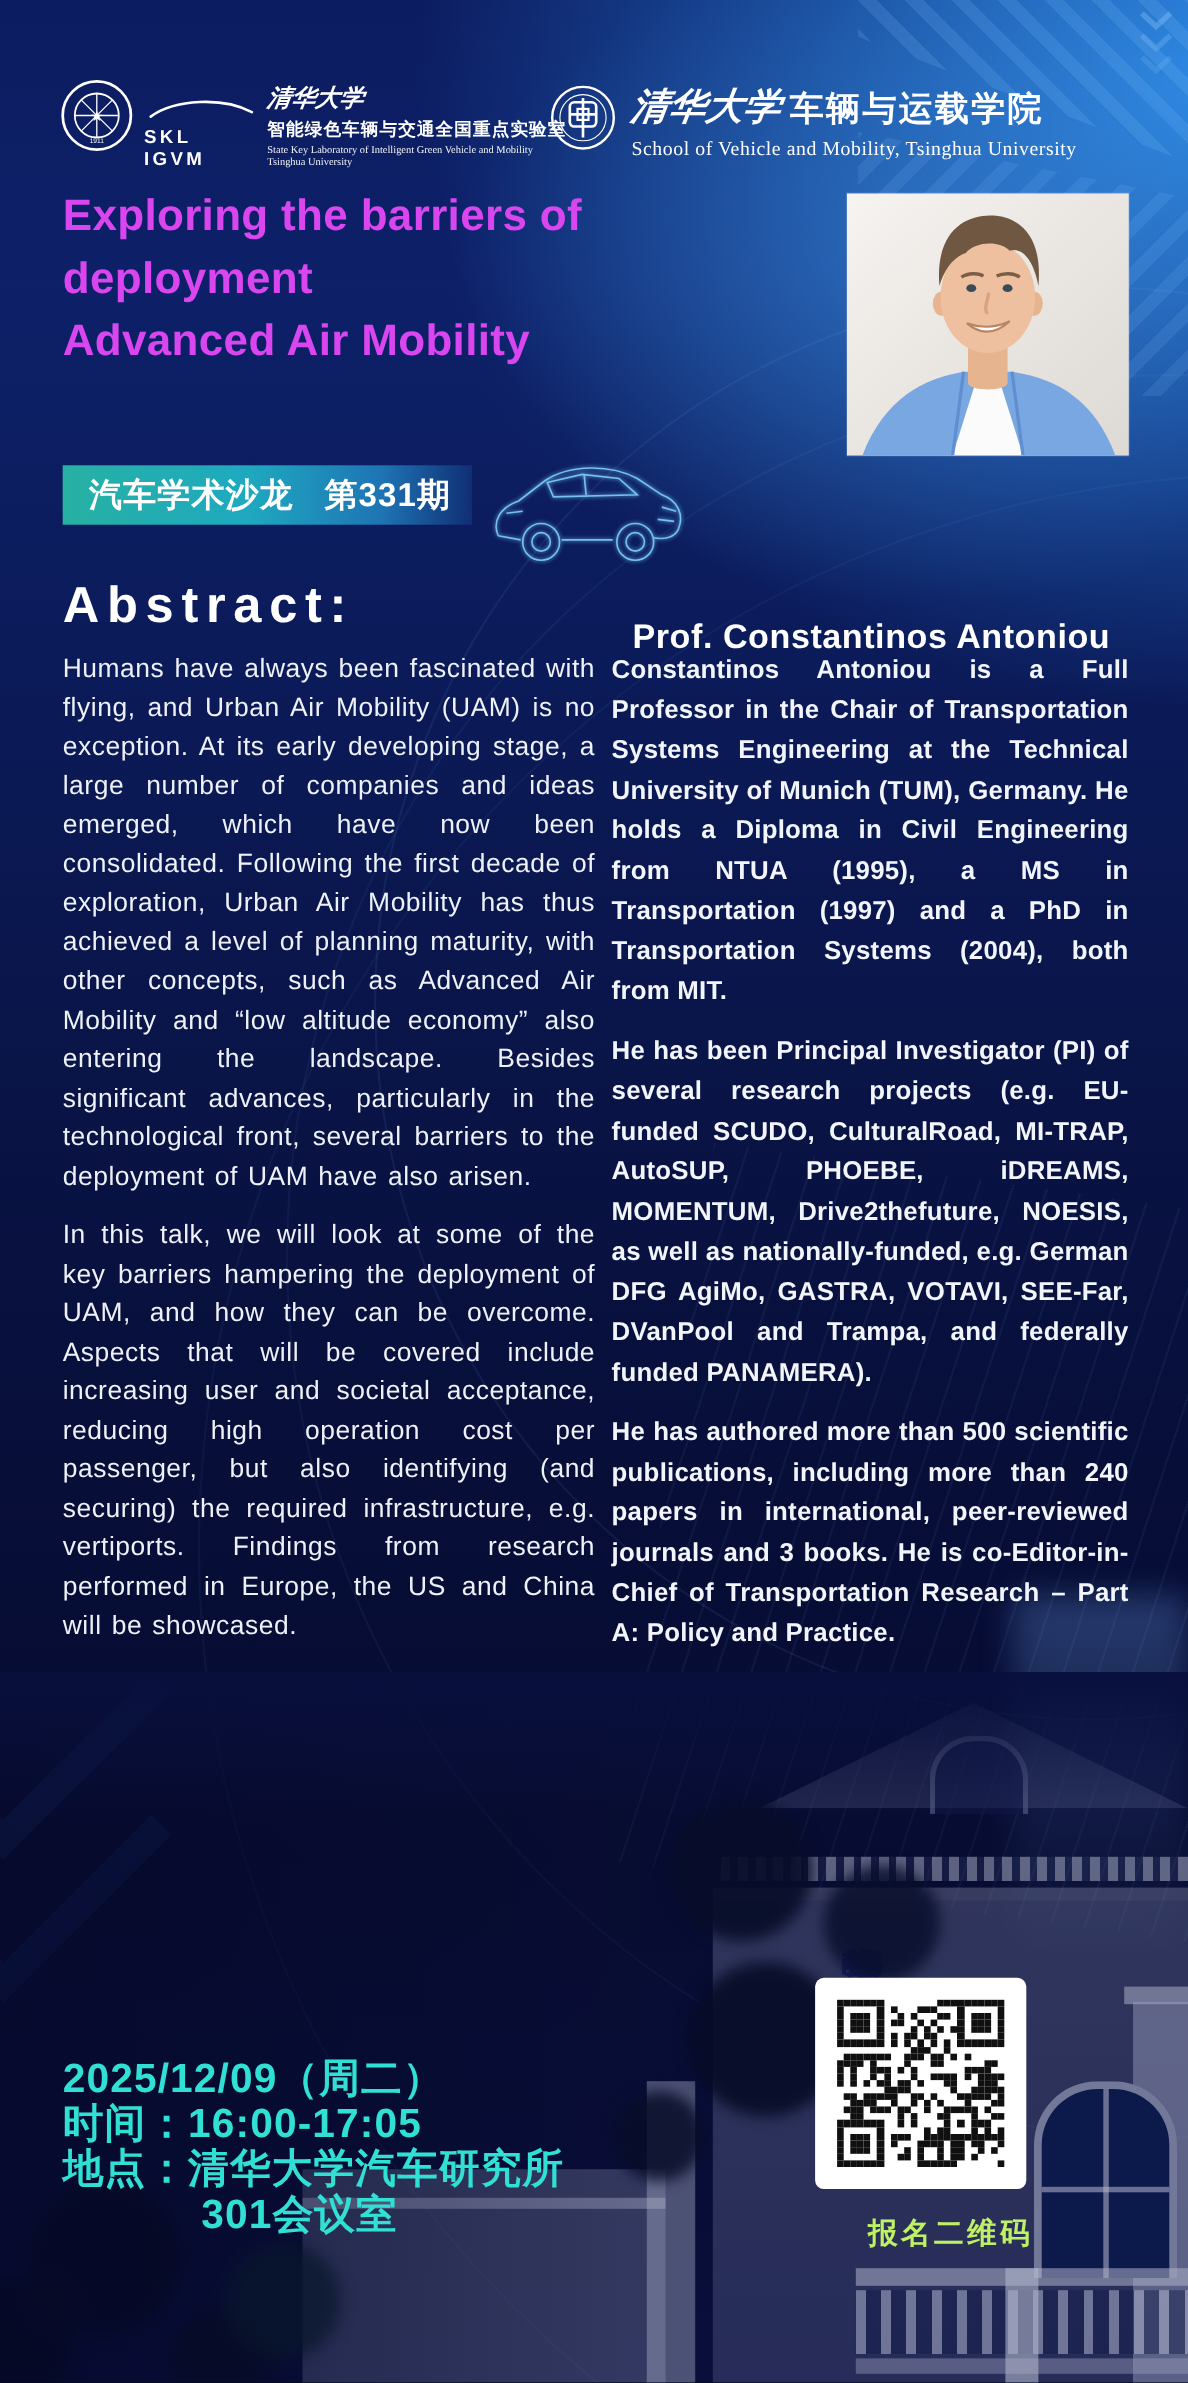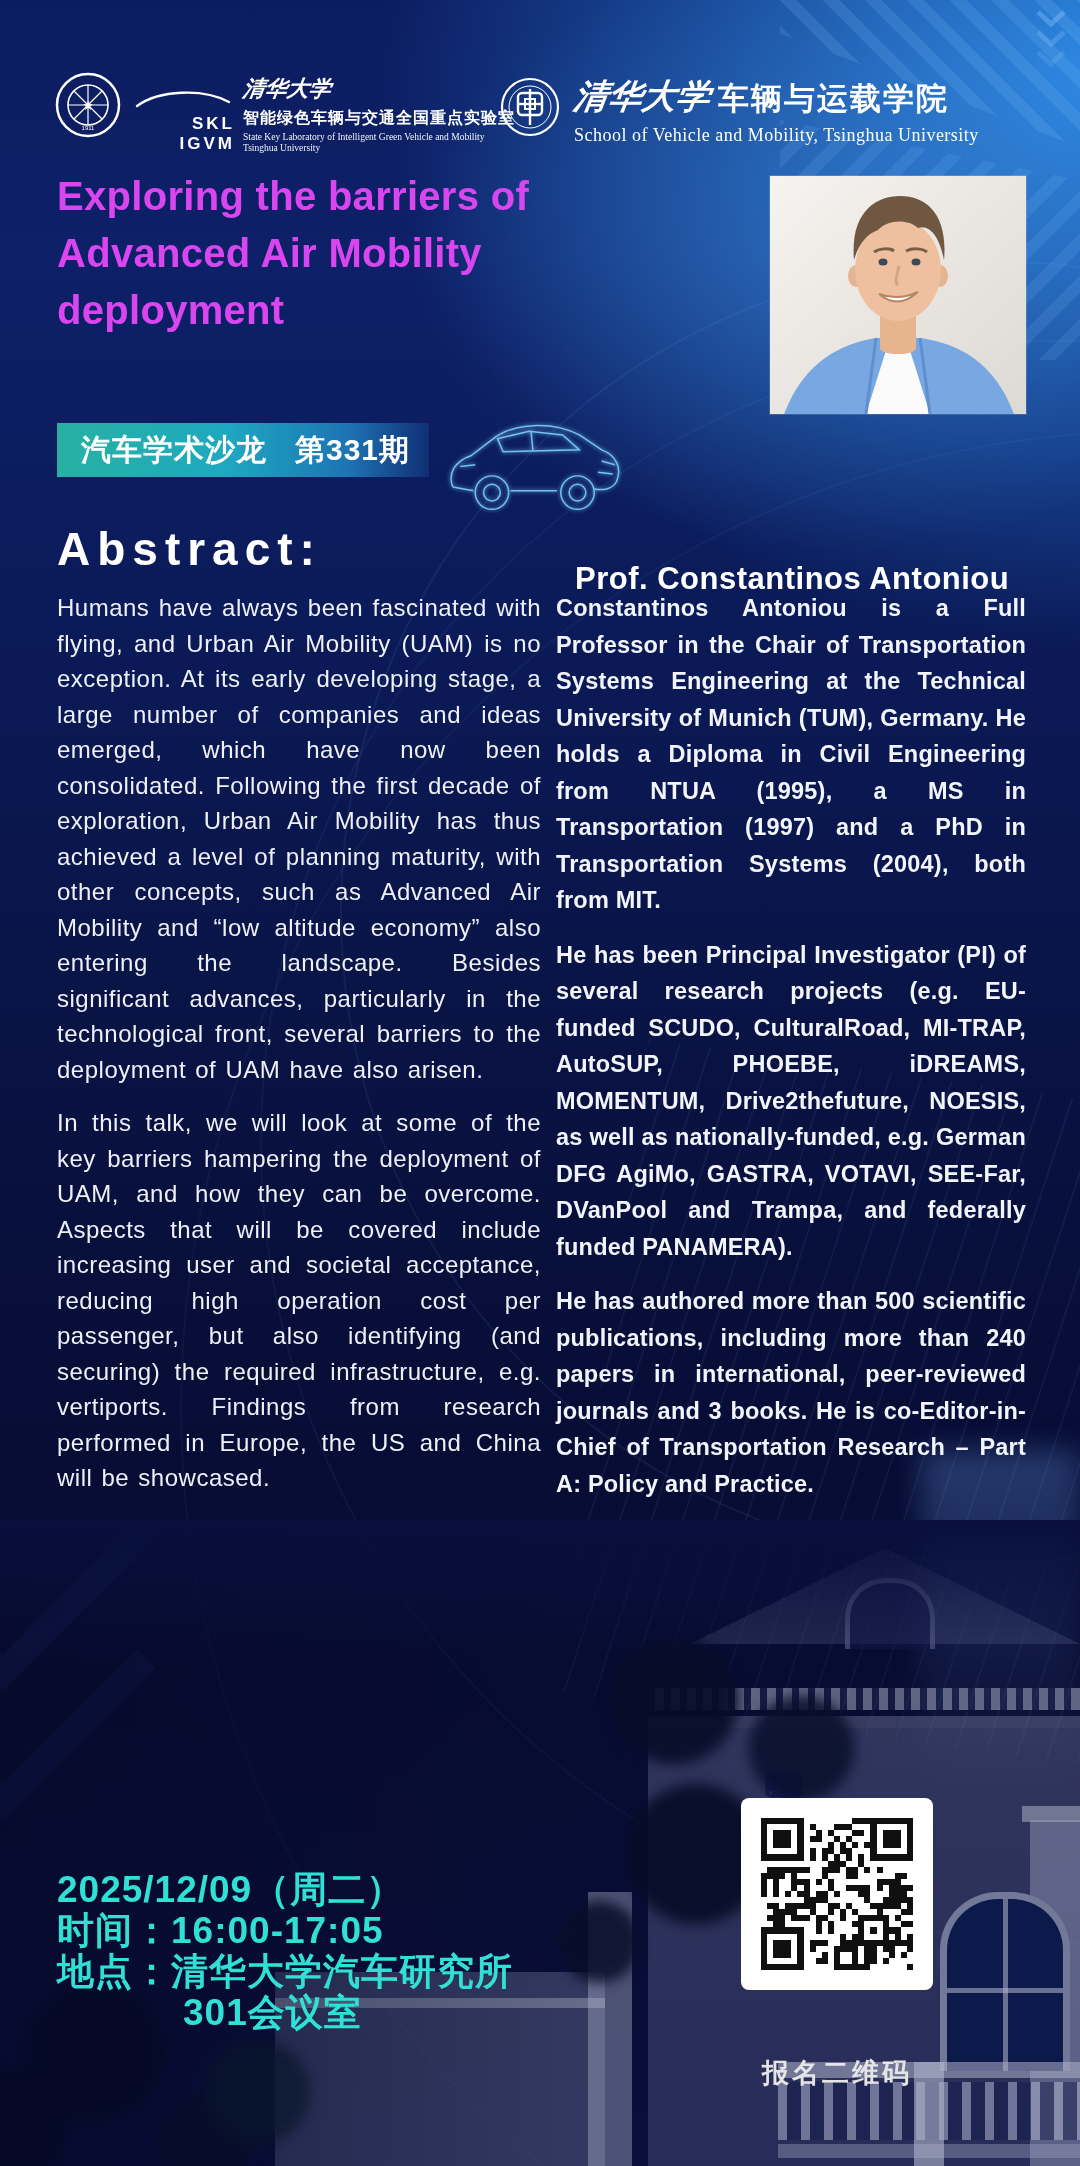--- a/index.html
+++ b/index.html
@@ -82,21 +82,21 @@
     radial-gradient(circle 80px at 45% 90%,rgba(6,14,34,.85) 55%,transparent 62%);}
   .scene-tint{left:0;top:0;width:100%;height:100%;background:rgba(10,14,56,.25);}
   .scene-shade{left:0;top:0;width:55%;height:100%;
     background:linear-gradient(90deg,rgba(5,8,40,.55),rgba(5,8,40,0));}
   .scene-fade{left:0;top:0;width:100%;height:140px;
     background:linear-gradient(180deg,#080f3c 0%,rgba(8,15,60,0) 100%);}
 
   
   .hdr{position:absolute;z-index:5;}
   .seal-left{left:55px;top:72px;width:66px;height:66px;}
-  .skl{left:131px;top:86px;width:104px;text-align:right;}
+  .skl{left:131px;top:86px;width:104px;text-align:left;}
   .skl-text{font-size:17px;font-weight:bold;letter-spacing:3px;color:#fff;margin-top:2px;}
   .lab{left:243px;top:74px;}
   .callig{font-size:22px;font-weight:bold;font-style:italic;transform:skewX(-8deg);
     display:inline-block;font-family:"DejaVu Serif",serif;}
   .lab-cn{font-size:16px;font-weight:bold;letter-spacing:1px;margin-top:4px;text-align:center;}
   .lab-en{font-size:9.5px;font-family:"Liberation Serif",serif;margin-top:3px;opacity:.95;}
   .lab-en2{font-size:9.5px;font-family:"Liberation Serif",serif;margin-top:1px;opacity:.95;}
   .seal-right{left:500px;top:77px;width:60px;height:60px;}
   .school{left:574px;top:74px;}
   .school-row{display:flex;align-items:flex-end;gap:8px;}
@@ -133,22 +133,22 @@
   .event{position:absolute;left:57px;top:1869px;z-index:5;color:#31e0d5;font-weight:bold;
     font-size:37px;line-height:41px;letter-spacing:1px;}
   .event .indent{padding-left:126px;}
 
   
   .qr-box{position:absolute;left:741px;top:1798px;width:192px;height:192px;z-index:6;
     background:#fff;border-radius:8px;display:flex;align-items:center;justify-content:center;}
   .qr-grid{display:grid;grid-template-columns:repeat(25,1fr);grid-template-rows:repeat(25,1fr);
     width:152px;height:152px;}
   .qr-grid div.d{background:#101010;}
-  .qr-caption{position:absolute;left:741px;top:2012px;width:192px;z-index:6;text-align:center;
-    color:#e5e5e5;font-size:27px;font-weight:bold;letter-spacing:3px;margin-top:43px;}
+  .qr-caption{position:absolute;left:768px;top:2012px;width:192px;z-index:6;text-align:center;
+    color:#bef264;font-size:27px;font-weight:bold;letter-spacing:3px;}
 </style>
 </head>
 <body>
 
 <div class="page">
 
   <div class="bg-base"></div>
   <div class="bg-glow1"></div>
   <div class="bg-glow2"></div>
   <div class="stripeA"></div>
@@ -238,22 +238,22 @@
   <div class="hdr school">
     <div class="school-row">
       <span class="school-callig">清华大学</span>
       <span class="school-cn">车辆与运载学院</span>
     </div>
     <div class="school-en">School of Vehicle and Mobility, Tsinghua University</div>
   </div>
 
   <div class="title">
     <div>Exploring the barriers of</div>
+    <div>deployment</div>
     <div>Advanced Air Mobility</div>
-    <div>deployment</div>
   </div>
 
   <div class="photo">
     <svg width="256" height="238" viewBox="0 0 256 238">
       <defs>
         <linearGradient id="pbg" x1="0" y1="0" x2="1" y2="1">
           <stop offset="0" stop-color="#f6f3f0"></stop>
             <stop offset="1" stop-color="#ddd9d4"></stop>
         </linearGradient>
       </defs>

